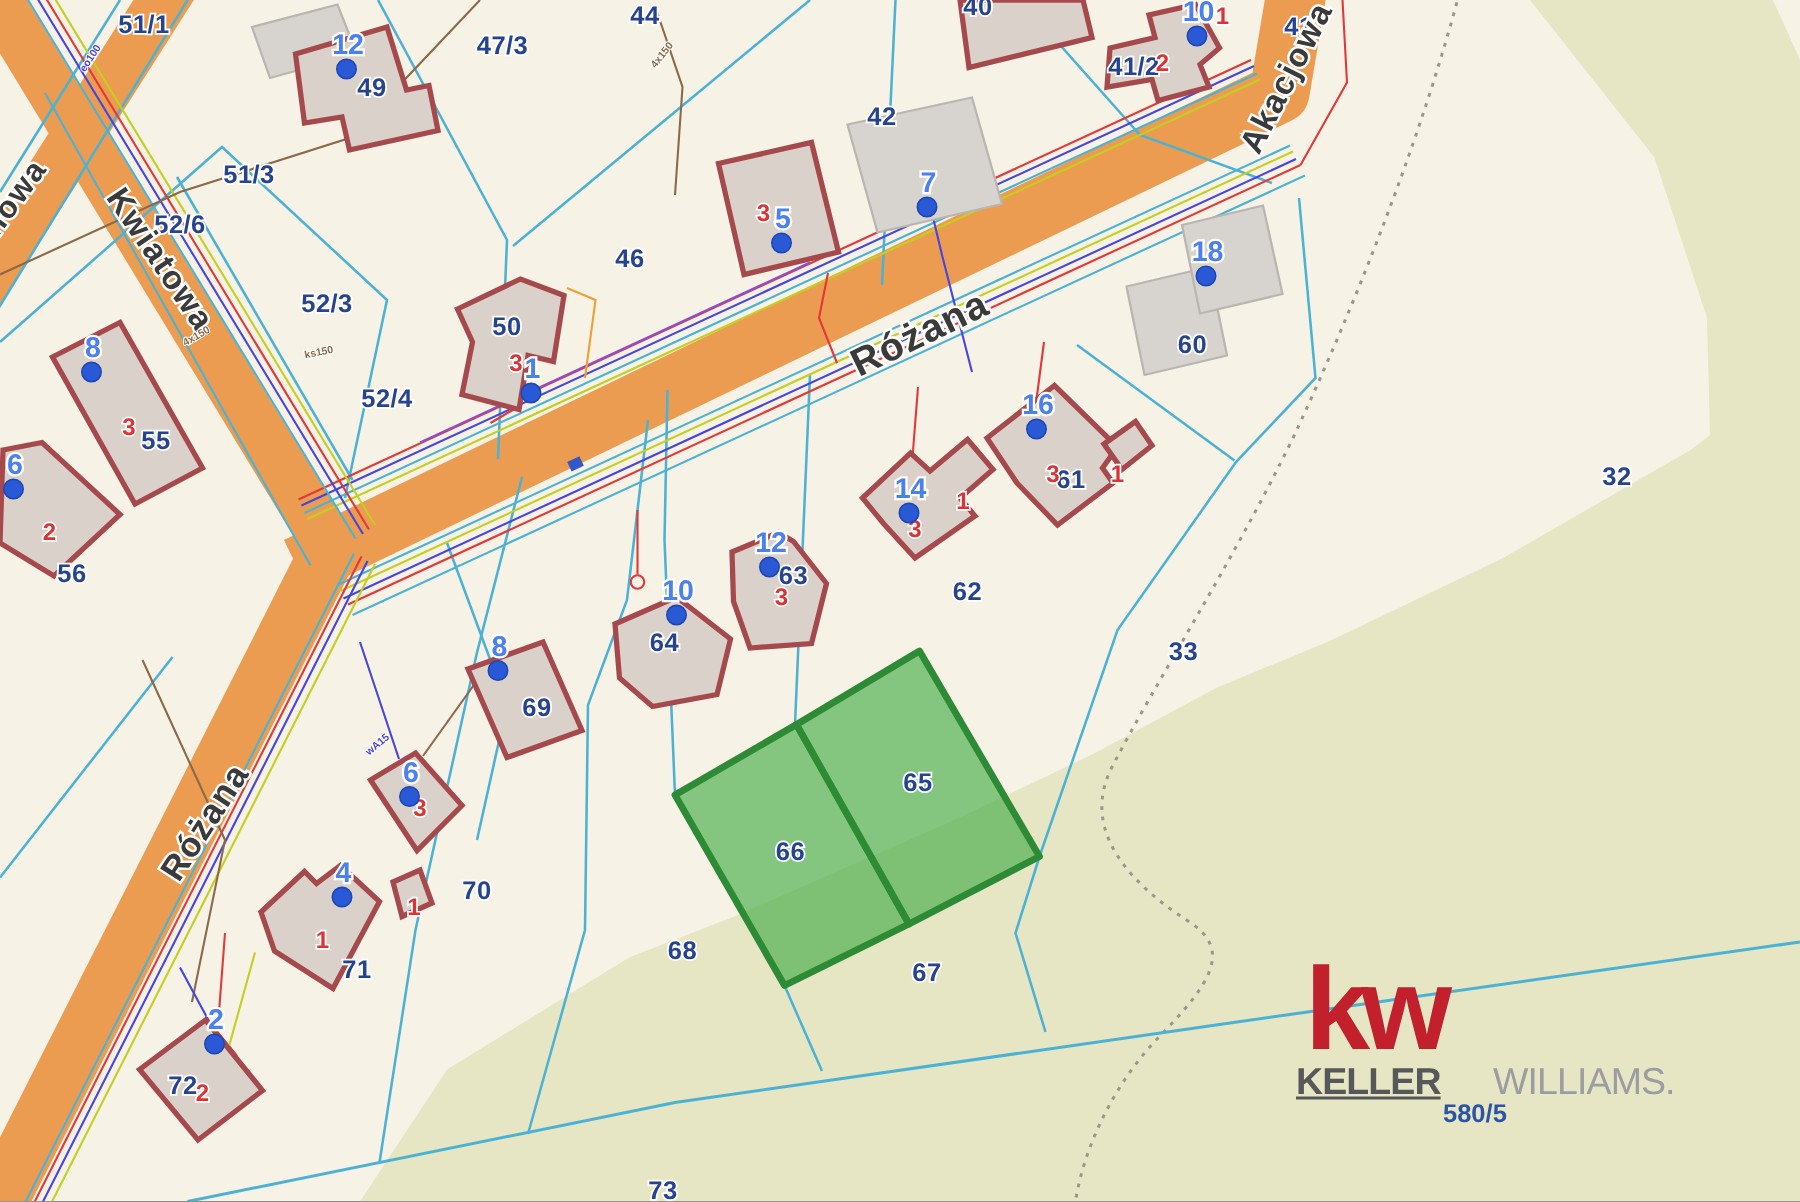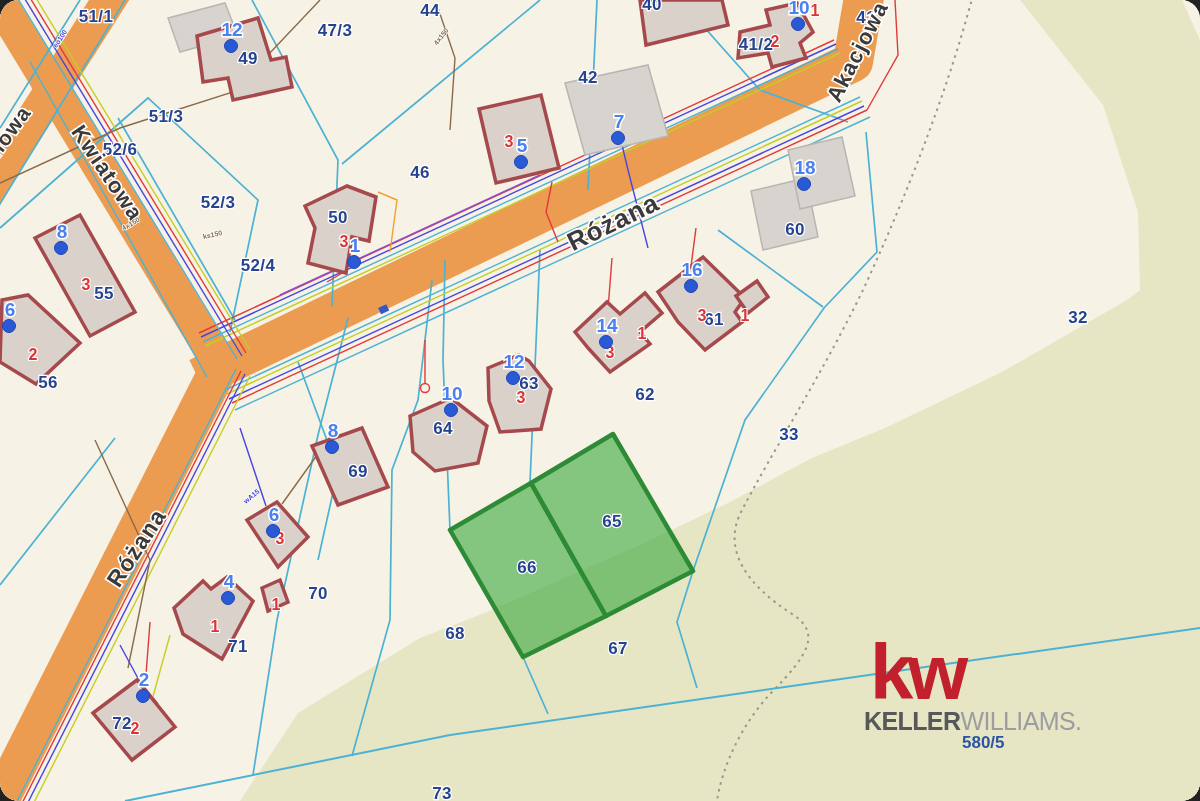--- a/index.html
+++ b/index.html
@@ -1,35 +1,35 @@
 <!DOCTYPE html>
 <html><head>
 <meta charset="utf-8">
 <style>
   html,body{margin:0;padding:0;background:#222;}
   #stage{position:relative;width:1200px;height:801px;overflow:hidden;background:#f7f2e6;
-         font-family:"Liberation Sans",sans-serif;border-radius:19px;}
+         font-family:"Liberation Sans",sans-serif;}
   svg text{font-family:"Liberation Sans",sans-serif;}
   .parcels text, .parcels-under text{fill:#26438f;font-size:17px;font-weight:bold;
      stroke:#ffffff;stroke-width:2.4px;paint-order:stroke;text-anchor:middle;letter-spacing:.3px;}
   .reds text{fill:#dc3434;font-size:16px;font-weight:bold;stroke:#fff;stroke-width:2.2px;
      paint-order:stroke;text-anchor:middle;}
   .streets text{fill:#3a3a3a;font-weight:bold;stroke:#ffffff;stroke-width:3.2px;
      paint-order:stroke;text-anchor:middle;letter-spacing:1px;}
   .markers text{fill:#4b80f0;font-size:19px;font-weight:bold;stroke:#ffffff;stroke-width:3px;
      paint-order:stroke;text-anchor:middle;}
   .markers circle{fill:#2a59d6;stroke:#1d46b4;stroke-width:1px;}
   .utils text{font-size:7px;font-weight:bold;stroke:#ffffff;stroke-width:1.4px;
      paint-order:stroke;text-anchor:middle;}
   .logo{position:absolute;left:864px;top:641px;width:220px;pointer-events:none;}
   .logo .kw{font-size:78px;font-weight:800;letter-spacing:-6px;line-height:.82;
      color:#c1202c;margin-left:6px;}
   .logo .kwname{margin-top:2px;font-size:25px;letter-spacing:-.6px;white-space:nowrap;}
-  .logo .keller{color:#57585a;font-weight:700;}
-  .logo .williams{color:#9b9da0;font-weight:400;}
+  .logo .keller{color:#57585a;font-weight:700;text-decoration:underline;}
+  .logo .williams{color:#9b9da0;font-weight:400;margin-left:35px;}
   .logo .ref{color:#2b54a4;font-weight:700;font-size:17px;margin:-3px 0 0 98px;}
 </style>
 </head>
 <body>
 
 <div id="stage">
 <svg width="1200" height="801" viewBox="0 0 1200 801">
 
   <rect x="0" y="0" width="1200" height="801" fill="#f7f2e6"></rect>
 

